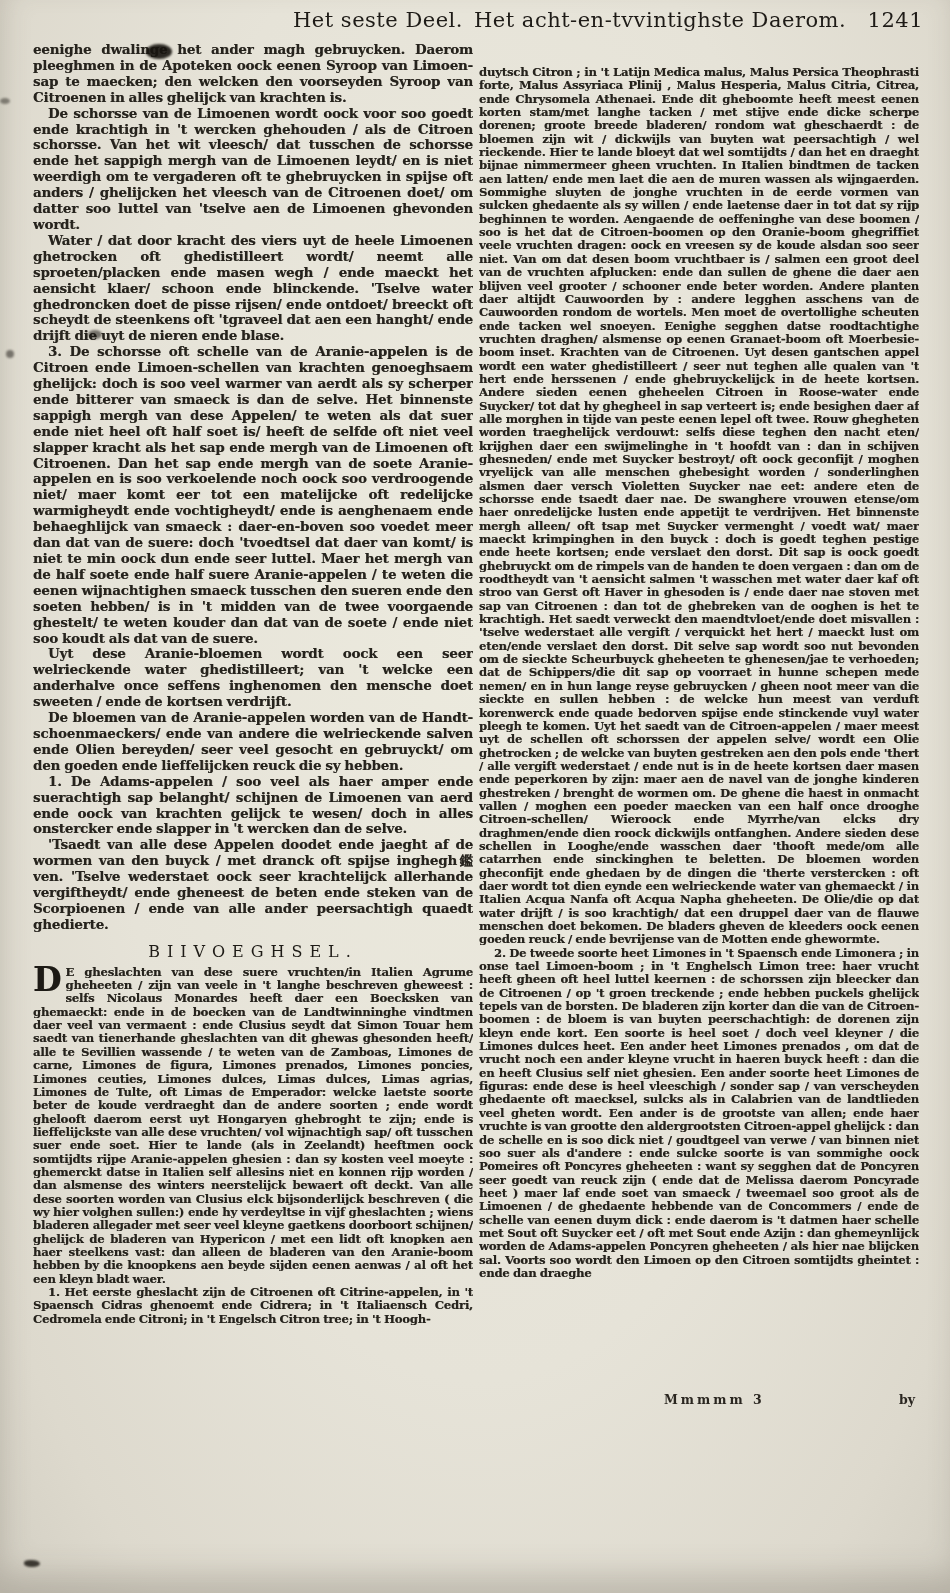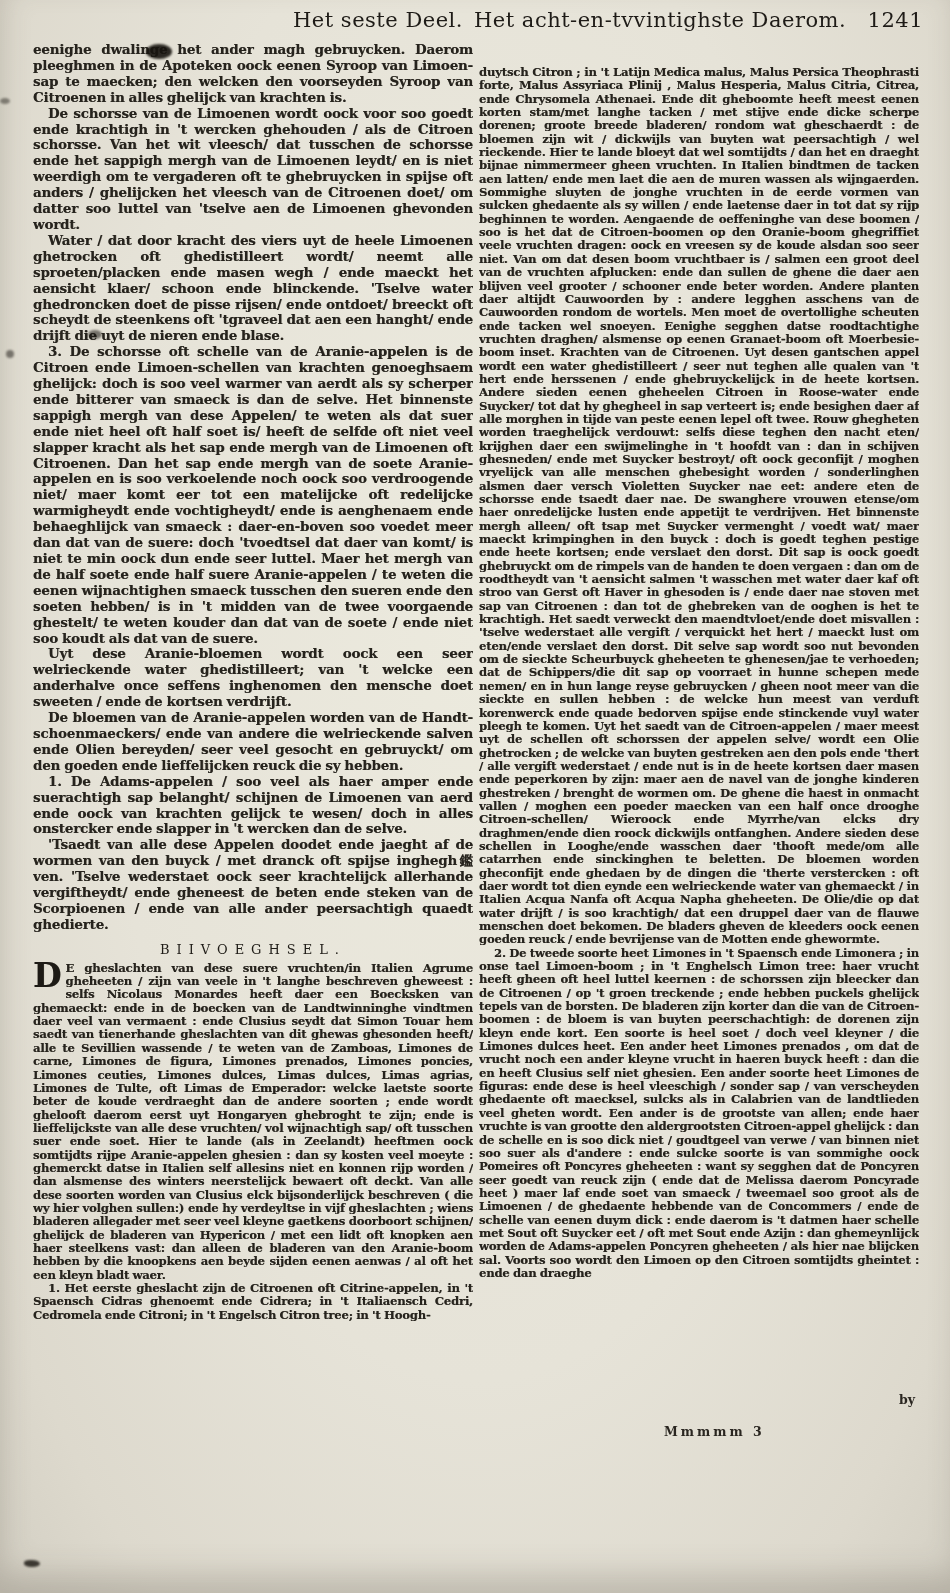--- a/index.html
+++ b/index.html
@@ -30,32 +30,32 @@
     margin:0;font-weight:bold;color:#26231d;
     text-shadow:0.35px 0.35px 0 rgba(30,25,18,.55);
     word-spacing:-0.5px;letter-spacing:-0.15px;
     hyphens:auto;
   }
   .lg{font-size:13.4px;line-height:15.9px;}
   .sm{font-size:11.55px;line-height:13.35px;}
   .ind{text-indent:15px;}
   .heading{
     margin:9px 0 5px 0;text-align:center;font-weight:normal;
-    font-size:13px;letter-spacing:7px;color:#1f1c17;
+    font-size:16px;letter-spacing:7px;color:#1f1c17;
   }
   .dropcap{
     float:left;font-size:33px;line-height:26px;font-weight:bold;
     padding:1px 4px 0 0;color:#1d1a15;
   }
   
   .sigrow{
     position:absolute;top:1392px;left:479px;width:440px;height:16px;
     font-weight:bold;font-size:12.5px;color:#2a2620;
   }
-  .sig{position:absolute;left:185px;letter-spacing:3px;margin-top:32px;}
+  .sig{position:absolute;left:185px;letter-spacing:3px;}
   .catch{position:absolute;right:4px;}
   
   .smudge{position:absolute;background:#17140f;border-radius:50%;filter:blur(1.2px);opacity:.9;}
   .sm1{left:146px;top:44px;width:26px;height:15px;}
   .sm2{left:88px;top:330px;width:14px;height:9px;opacity:.55;}
   .sm3{left:6px;top:350px;width:8px;height:8px;opacity:.5;}
   .sm4{left:24px;top:1560px;width:16px;height:7px;opacity:.8;border-radius:40% 60% 50% 50%;}
   .sm5{left:0px;top:98px;width:10px;height:6px;opacity:.45;}
 </style>
 </head>

